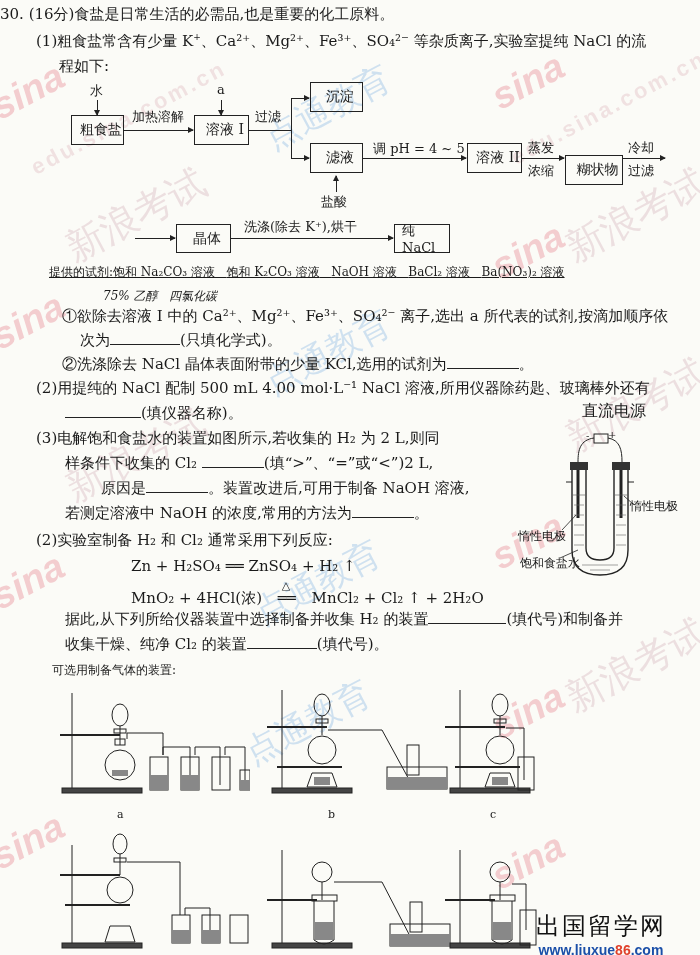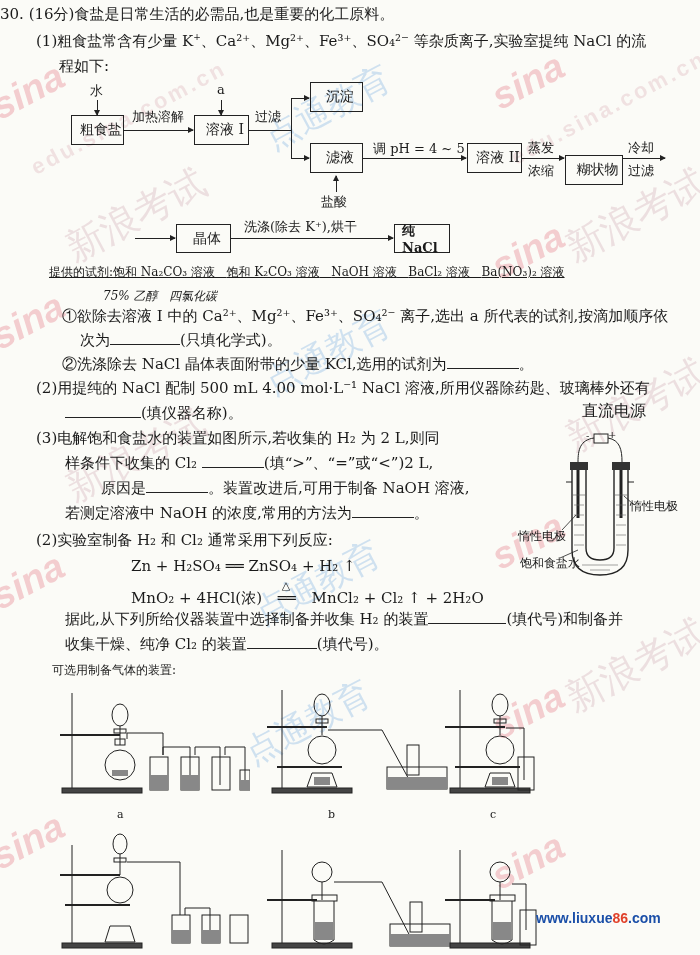--- a/index.html
+++ b/index.html
@@ -95,21 +95,21 @@
   <div class="box" style="left:565px;top:155px;width:58px;height:30px;">糊状物</div>
   <div class="lbl" style="left:628px;top:139px;">冷却</div>
   <div class="lbl" style="left:628px;top:162px;">过滤</div>
   <div class="hline arrow-r" style="left:623px;top:158px;width:42px;"></div>
   <div class="vline arrow-u" style="left:336px;top:176px;height:16px;"></div>
   <div class="lbl" style="left:321px;top:193px;">盐酸</div>
   <div class="hline arrow-r" style="left:135px;top:238px;width:40px;"></div>
   <div class="box" style="left:176px;top:224px;width:55px;height:29px;">晶体</div>
   <div class="lbl" style="left:244px;top:218px;">洗涤(除去 K⁺),烘干</div>
   <div class="hline arrow-r" style="left:231px;top:238px;width:162px;"></div>
-  <div class="box" style="left:394px;top:224px;width:56px;height:29px;font-size:13px;font-weight:bold;">纯 NaCl</div>
+  <div class="box" style="left:394px;top:224px;width:56px;height:29px;font-size:13px;">纯 NaCl</div>
 </div>
 
 <div class="line small" style="left:49px;top:262px;text-decoration:underline;">
   <span>提供的试剂:</span><span>饱和 Na₂CO₃ 溶液</span>&nbsp;&nbsp;&nbsp;<span>饱和 K₂CO₃ 溶液</span>&nbsp;&nbsp;&nbsp;<span>NaOH 溶液</span>&nbsp;&nbsp;&nbsp;<span>BaCl₂ 溶液</span>&nbsp;&nbsp;&nbsp;<span>Ba(NO₃)₂ 溶液</span>
 </div>
 <div class="line small" style="left:103px;top:286px;font-style:italic;">
   <span>75% 乙醇</span>&nbsp;&nbsp;&nbsp;<span>四氯化碳</span>
 </div>
 
 <div class="line" style="left:62px;top:306px;">①欲除去溶液 I 中的 Ca²⁺、Mg²⁺、Fe³⁺、SO₄²⁻ 离子,选出 a 所代表的试剂,按滴加顺序依</div>
@@ -330,14 +330,15 @@
     <line x1="72" y1="54" x2="86" y2="54"></line>
       <line x1="86" y1="54" x2="86" y2="100"></line>
     <rect x="80" y="80" width="16" height="35"></rect>
   </g>
   <g fill="#888">
       <rect x="53" y="92" width="18" height="18"></rect>
     </g>
 </svg>
 
 <div class="brand">
+  <div class="brand-cn">出国留学网</div>
   <div class="brand-url"><span>www.liuxue</span><span class="hl">86</span><span>.com</span></div>
 </div>
 
 </body></html>

